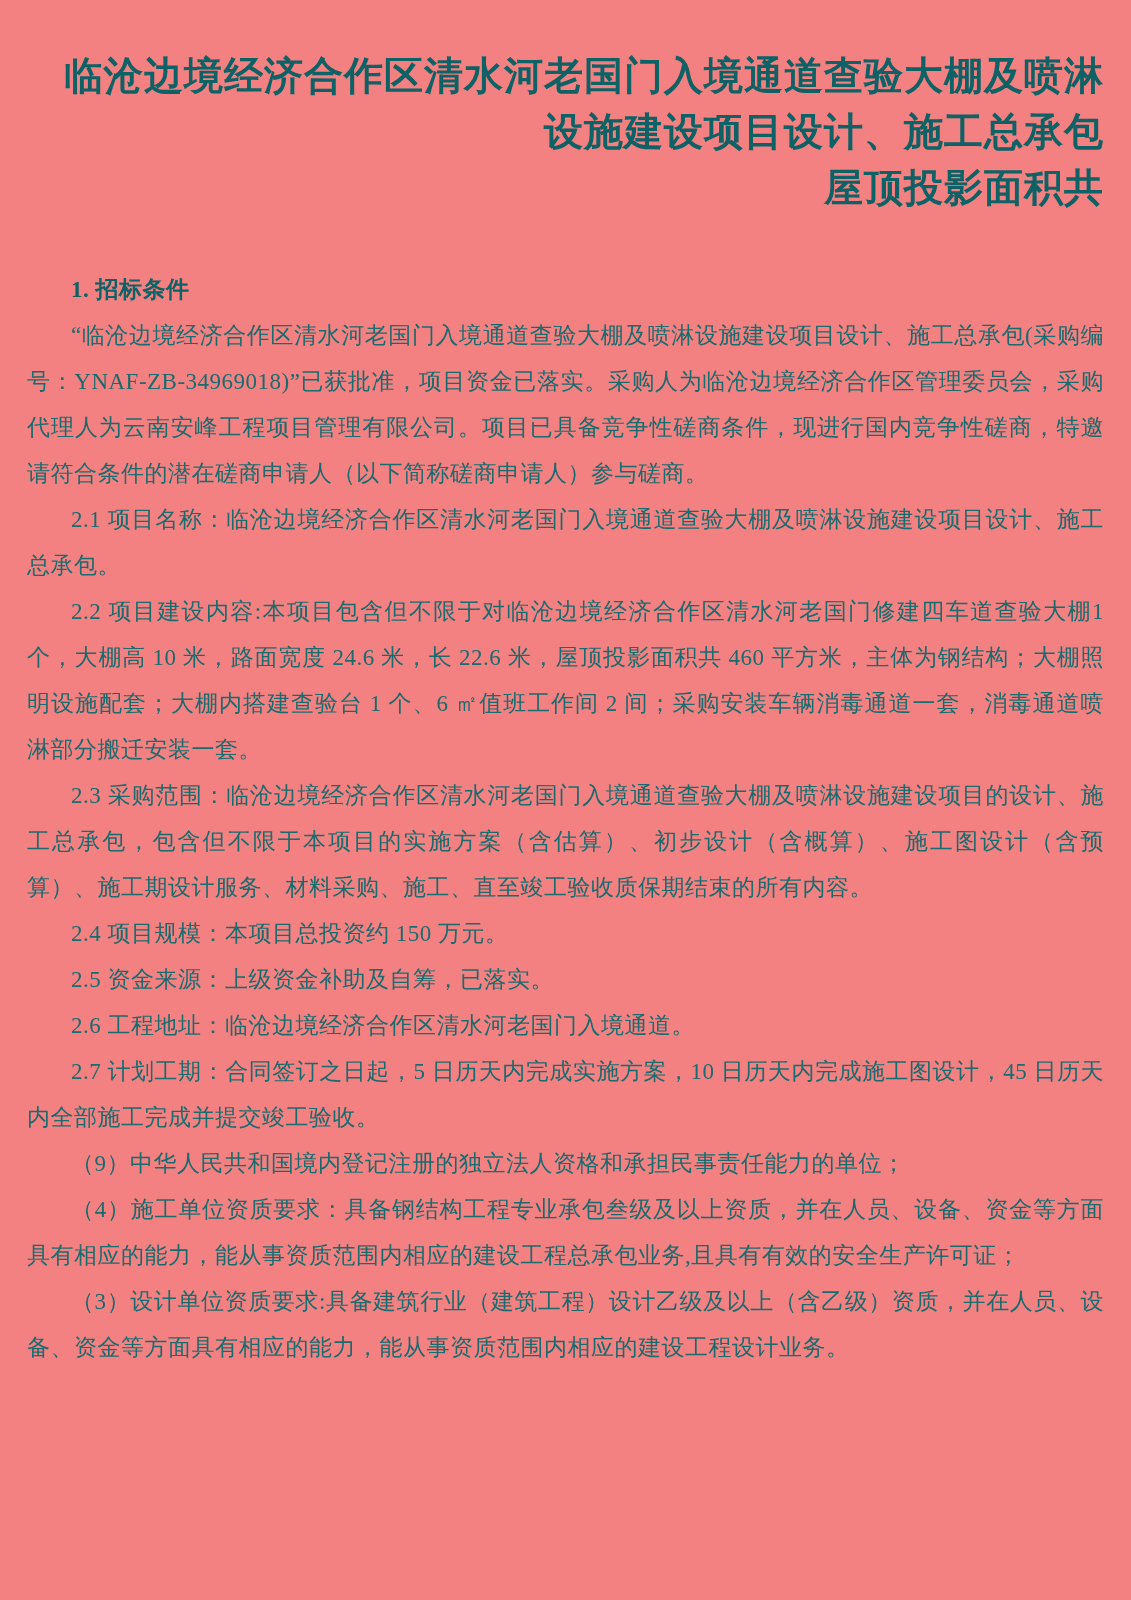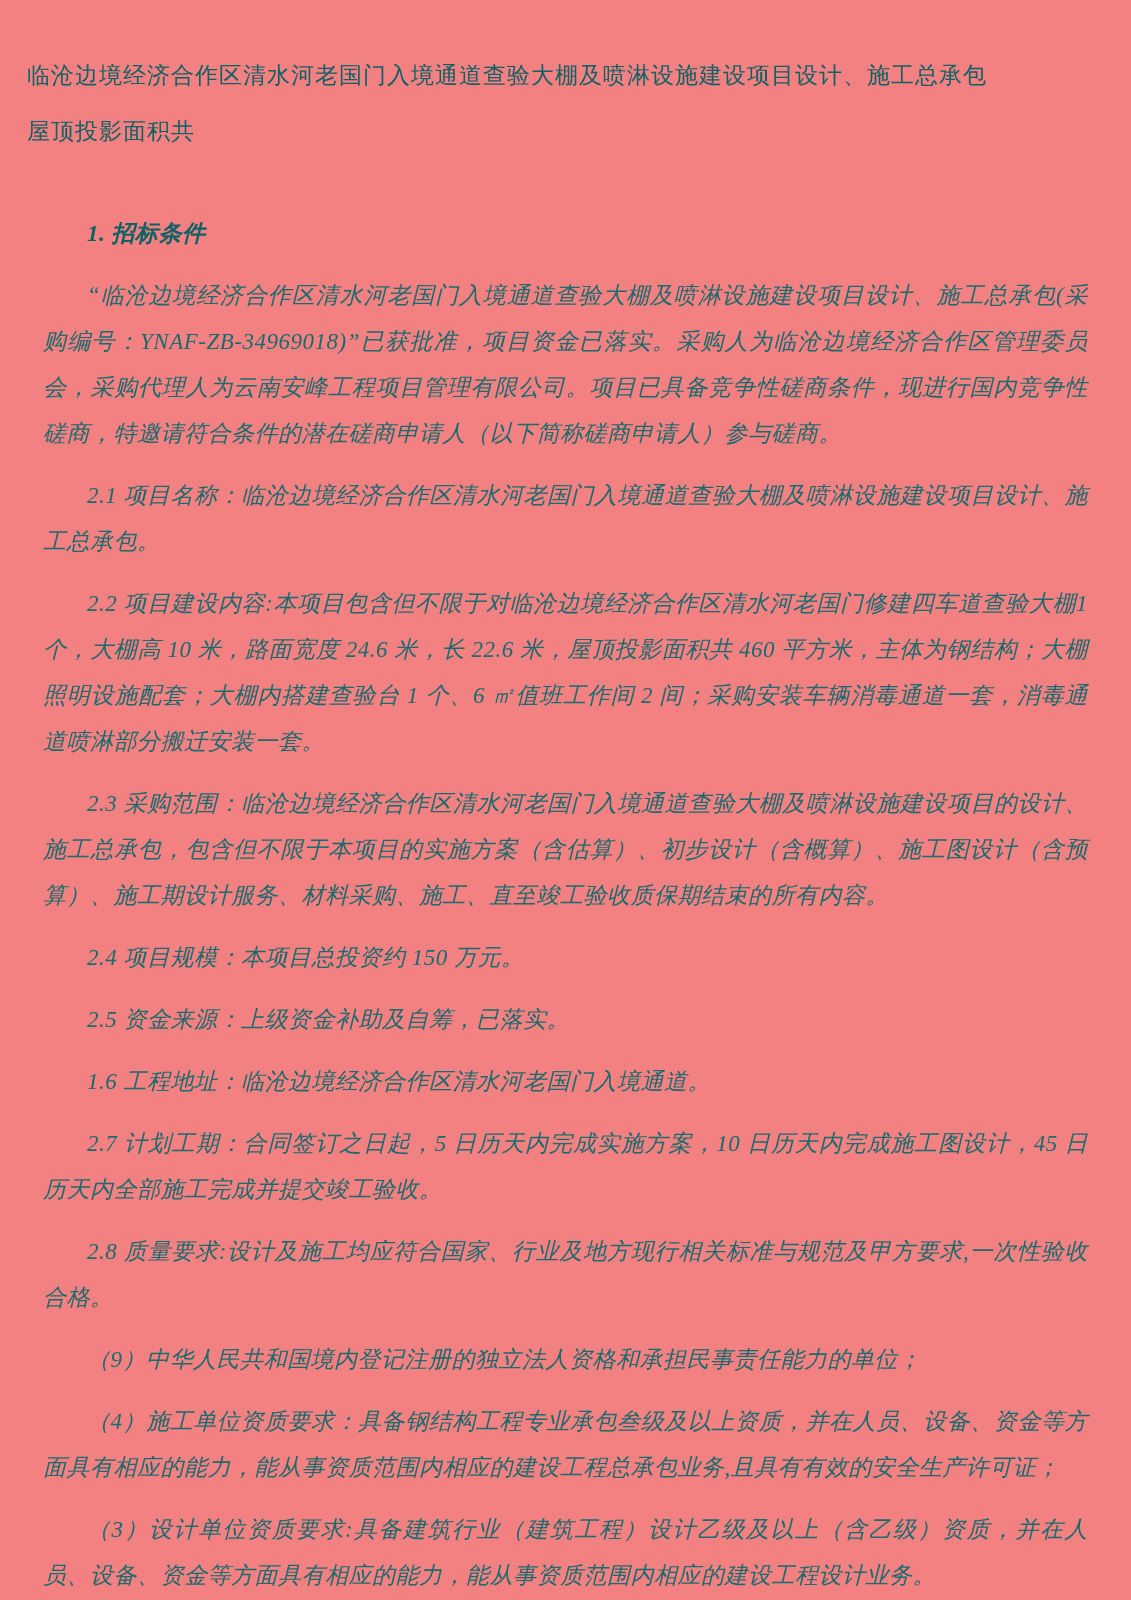--- a/index.html
+++ b/index.html
@@ -19,38 +19,37 @@
     color: var(--ink);
     overflow: hidden;
   }
   .doc {
     box-sizing: border-box;
     width: 1131px;
     padding: 48px 27px 0 27px;
   }
   .title {
     margin: 0 0 51px 0;
-    font-size: 23px;
-    font-weight: normal;
+    font-size: 39px;
+    font-weight: bold;
     line-height: 56px;
-    text-align: left;
+    text-align: right;
     color: var(--ink-bold);
     letter-spacing: 1px;
   }
   .title .tline { display: block; }
   .doc p {
-    margin: 16px;
+    margin: 0;
     font-size: 23px;
     line-height: 46px;
     text-align: justify;
     text-justify: inter-ideograph;
     text-indent: 44px;
     letter-spacing: 0.5px;
     word-break: break-all;
-    font-style: italic;
   }
   .doc p.heading {
     font-weight: bold;
     color: var(--ink-bold);
     text-align: left;
   }
 </style>
 </head>
 <body>
 
@@ -60,19 +59,18 @@
     <span class="tline">屋顶投影面积共</span>
   </h1>
 
   <p class="heading">1. 招标条件</p>
   <p class="body">“临沧边境经济合作区清水河老国门入境通道查验大棚及喷淋设施建设项目设计、施工总承包(采购编号：YNAF-ZB-34969018)”已获批准，项目资金已落实。采购人为临沧边境经济合作区管理委员会，采购代理人为云南安峰工程项目管理有限公司。项目已具备竞争性磋商条件，现进行国内竞争性磋商，特邀请符合条件的潜在磋商申请人（以下简称磋商申请人）参与磋商。</p>
   <p class="body">2.1 项目名称：临沧边境经济合作区清水河老国门入境通道查验大棚及喷淋设施建设项目设计、施工总承包。</p>
   <p class="body">2.2 项目建设内容:本项目包含但不限于对临沧边境经济合作区清水河老国门修建四车道查验大棚1个，大棚高 10 米，路面宽度 24.6 米，长 22.6 米，屋顶投影面积共 460 平方米，主体为钢结构；大棚照明设施配套；大棚内搭建查验台 1 个、6 ㎡值班工作间 2 间；采购安装车辆消毒通道一套，消毒通道喷淋部分搬迁安装一套。</p>
   <p class="body">2.3 采购范围：临沧边境经济合作区清水河老国门入境通道查验大棚及喷淋设施建设项目的设计、施工总承包，包含但不限于本项目的实施方案（含估算）、初步设计（含概算）、施工图设计（含预算）、施工期设计服务、材料采购、施工、直至竣工验收质保期结束的所有内容。</p>
   <p class="body">2.4 项目规模：本项目总投资约 150 万元。</p>
   <p class="body">2.5 资金来源：上级资金补助及自筹，已落实。</p>
-  <p class="body">1.6 工程地址：临沧边境经济合作区清水河老国门入境通道。</p>
+  <p class="body">2.6 工程地址：临沧边境经济合作区清水河老国门入境通道。</p>
   <p class="body">2.7 计划工期：合同签订之日起，5 日历天内完成实施方案，10 日历天内完成施工图设计，45 日历天内全部施工完成并提交竣工验收。</p>
-  <p class="body">2.8 质量要求:设计及施工均应符合国家、行业及地方现行相关标准与规范及甲方要求,一次性验收合格。</p>
   <p class="body">（9）中华人民共和国境内登记注册的独立法人资格和承担民事责任能力的单位；</p>
   <p class="body">（4）施工单位资质要求：具备钢结构工程专业承包叁级及以上资质，并在人员、设备、资金等方面具有相应的能力，能从事资质范围内相应的建设工程总承包业务,且具有有效的安全生产许可证；</p>
   <p class="body">（3）设计单位资质要求:具备建筑行业（建筑工程）设计乙级及以上（含乙级）资质，并在人员、设备、资金等方面具有相应的能力，能从事资质范围内相应的建设工程设计业务。</p>
 </div>
 
 </body></html>

